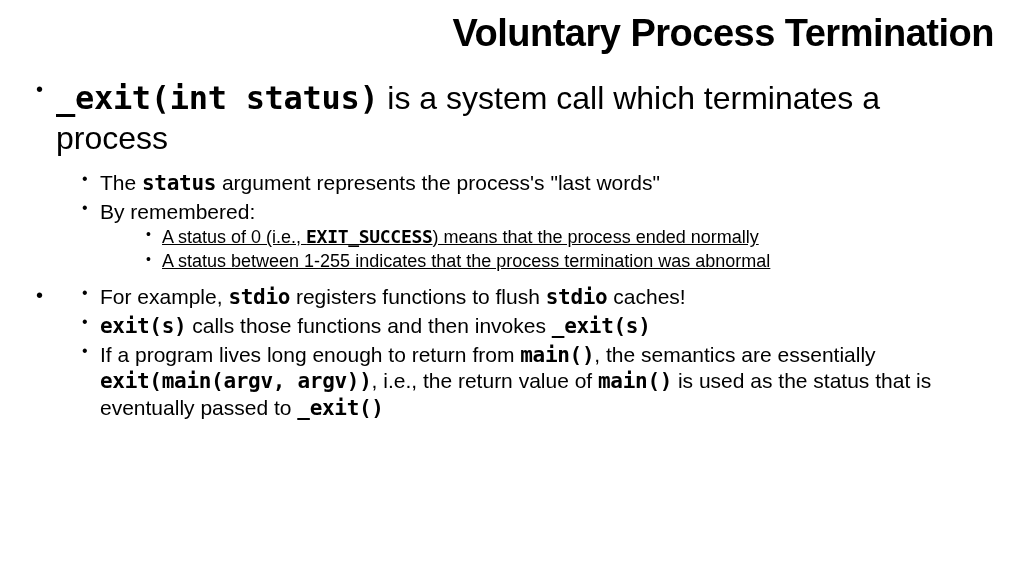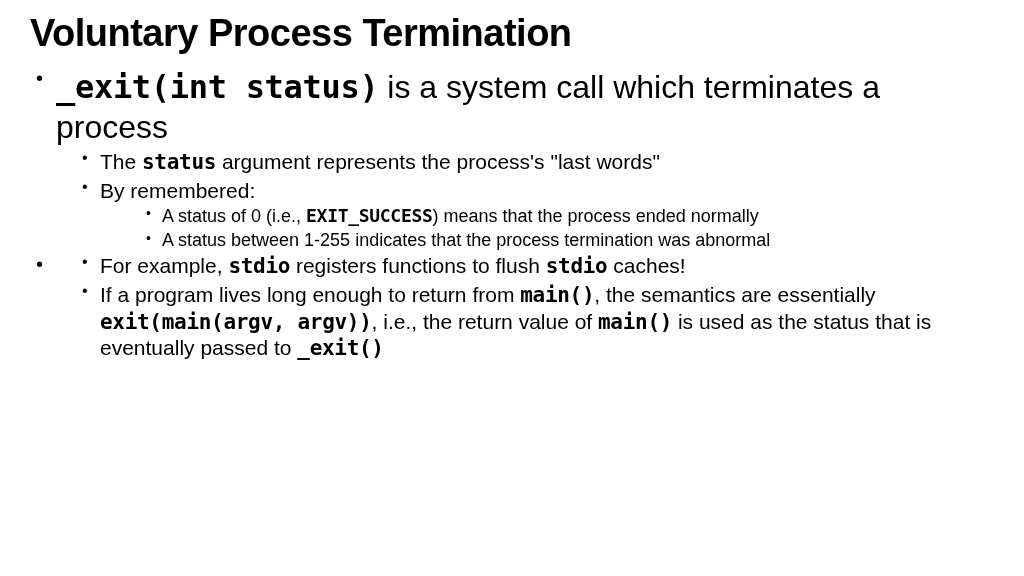--- a/index.html
+++ b/index.html
@@ -8,35 +8,35 @@
     height: 576px;
     background: #fff;
     font-family: "Segoe UI", "Helvetica Neue", Arial, sans-serif;
     color: #000;
     overflow: hidden;
     padding: 12px 30px 0 30px;
   }
   .title {
     font-size: 38px;
     font-weight: 700;
-    text-align: left;
-    margin-bottom: 12px;
+    text-align: right;
+    margin-bottom: 23px;
     letter-spacing: -0.5px;
   }
   ul { list-style: none; }
   ul.l1 > li { position: relative; padding-left: 26px; margin-bottom: 2px; }
   ul.l1 > li::before { content: "•"; position: absolute; left: 6px; top: 0; font-size: 20px; }
   ul.l1 > li > .line { font-size: 32px; line-height: 1.25; }
 
-  ul.l2 { margin-top: 2px; }
+  ul.l2 { margin-top: 12px; }
   ul.l2 > li { position: relative; padding-left: 44px; margin-bottom: 2px; }
   ul.l2 > li::before { content: "•"; position: absolute; left: 26px; top: 0; font-size: 16px; }
   ul.l2 > li > .line { font-size: 21px; line-height: 1.22; }
 
-  ul.l3 { margin-top: 2px; }
+  ul.l3 { margin-top: 2px; text-decoration: underline; }
   ul.l3 > li { position: relative; padding-left: 62px; margin-bottom: 2px; }
   ul.l3 > li::before { content: "•"; position: absolute; left: 46px; top: 0; font-size: 14px; }
   ul.l3 > li > .line { font-size: 18px; line-height: 1.2; }
 
   .code {
     font-family: "Consolas", "Andale Mono", "Menlo", monospace;
     font-weight: 600;
     letter-spacing: -0.3px;
   }
 </style>
@@ -75,19 +75,24 @@
 
   <li>
     <ul class="l2">
       <li>
         <div class="line">
           <span>For example, </span><span class="code">stdio</span><span> registers functions to flush </span><span class="code">stdio</span><span> caches!</span>
         </div>
       </li>
       <li>
         <div class="line">
+          <span class="code">exit(s)</span><span> calls those functions and then invokes </span><span class="code">_exit(s)</span>
+        </div>
+      </li>
+      <li>
+        <div class="line">
           <span>If a program lives long enough to return from </span><span class="code">main()</span><span>, the semantics are essentially </span><span class="code">exit(main(argv, argv))</span><span>, i.e., the return value of </span><span class="code">main()</span><span> is used as the status that is eventually passed to </span><span class="code">_exit()</span>
         </div>
       </li>
     </ul>
   </li>
 
 </ul>
 
 </body></html>

